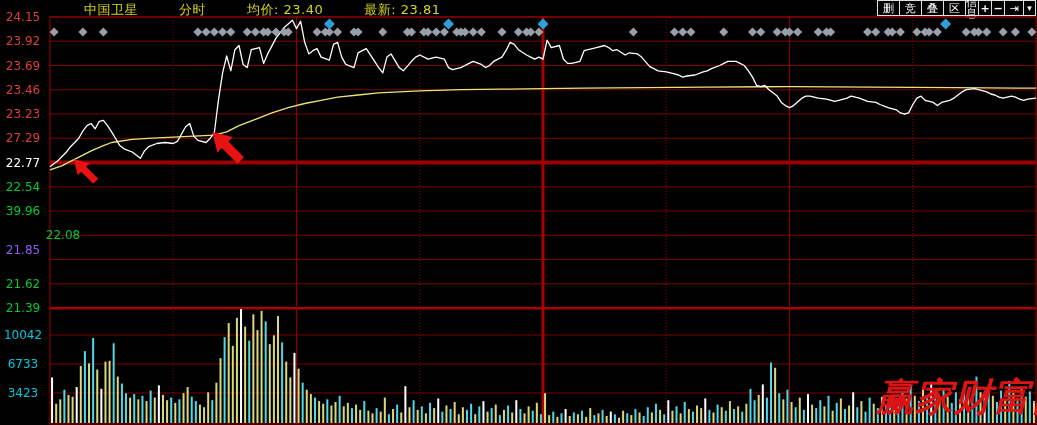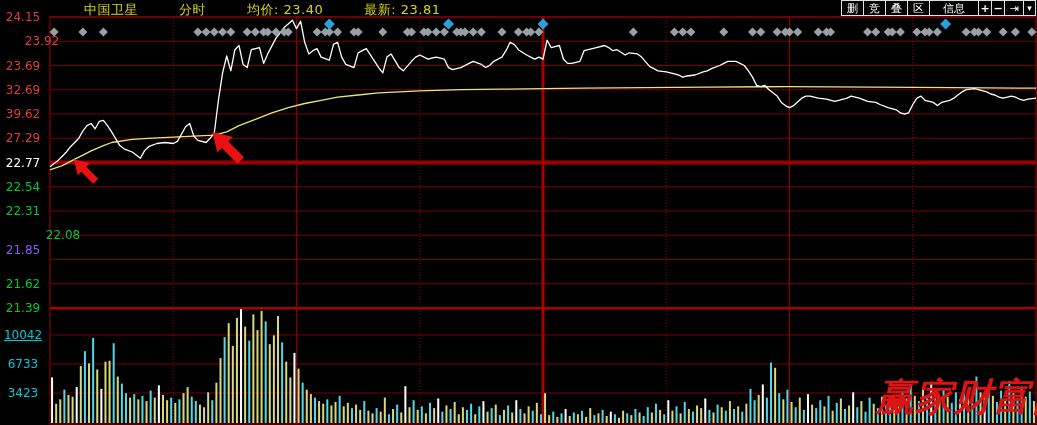--- a/index.html
+++ b/index.html
@@ -5,21 +5,21 @@
   html,body{margin:0;padding:0;background:#000;}
   #screen{position:relative;width:1037px;height:425px;background:#000;overflow:hidden;
           font-family:"DejaVu Sans",sans-serif;}
   #title{position:absolute;left:52px;top:1px;height:15px;font-size:13px;color:#d4d41c;
          white-space:nowrap;letter-spacing:0.5px;}
   #title span{margin-right:9px;margin-left:32px;}
   #toolbar{position:absolute;top:0;right:1px;height:16px;display:flex;}
   .tbtn{box-sizing:border-box;border:1px solid #e0e0e0;margin-left:-1px;background:#000;
         color:#fff;font-size:11px;display:flex;align-items:center;justify-content:center;
         height:16px;cursor:pointer;line-height:1;}
-  .tbtn.wide{width:50px;} .tbtn.ch{width:23px;}
+  .tbtn.wide{width:14px;} .tbtn.ch{width:23px;}
   .tbtn.ico{width:14px;font-weight:bold;} .tbtn.arr{width:20px;} .tbtn.dd{width:13px;font-size:9px;}
   #chart-labels div{position:absolute;font-size:12px;line-height:14px;}
   .plabel{left:0;width:46px;text-align:center;}
   #watermark{position:absolute;left:876px;top:372px;font-size:38px;font-weight:bold;
              font-style:italic;color:#dc1414;font-family:"DejaVu Serif",serif;
              letter-spacing:1px;white-space:nowrap;}
   svg{position:absolute;left:0;top:0;}
 </style>
 </head>
 <body>
@@ -384,31 +384,31 @@
       <g transform="translate(73.82833333333333,159.3369565217389) rotate(45) scale(1)">
         <path d="M0,0 L14,-8.5 L14,-3.5 L31,-3.5 L31,3.5 L14,3.5 L14,8.5 Z" fill="#e81212"></path>
       </g>
       <g transform="translate(212.27916666666667,131.92391304347825) rotate(45) scale(1.3)">
         <path d="M0,0 L14,-8.5 L14,-3.5 L31,-3.5 L31,3.5 L14,3.5 L14,8.5 Z" fill="#e81212"></path>
       </g>
     </svg>
 
   <div id="chart-labels">
       <div class="plabel" style="top: 10px; color: rgb(226, 59, 59);">24.15</div>
-      <div class="plabel" style="top: 34.25px; color: rgb(226, 59, 59); padding-left: 19px;">23.92</div>
+      <div class="plabel" style="top: 34.25px; color: rgb(226, 59, 59);">23.92</div>
       <div class="plabel" style="top: 58.5px; color: rgb(226, 59, 59);">23.69</div>
-      <div class="plabel" style="top: 82.75px; color: rgb(226, 59, 59);">32.69</div>
-      <div class="plabel" style="top: 107px; color: rgb(226, 59, 59);">39.62</div>
+      <div class="plabel" style="top: 82.75px; color: rgb(226, 59, 59);">23.46</div>
+      <div class="plabel" style="top: 107px; color: rgb(226, 59, 59);">23.23</div>
       <div class="plabel" style="top: 131.25px; color: rgb(226, 59, 59);">27.29</div>
       <div class="plabel" style="top: 155.5px; color: rgb(255, 255, 255);">22.77</div>
       <div class="plabel" style="top: 179.75px; color: rgb(0, 204, 51);">22.54</div>
-      <div class="plabel" style="top: 204px; color: rgb(0, 204, 51);">22.31</div>
+      <div class="plabel" style="top: 204px; color: rgb(0, 204, 51);">39.96</div>
       <div class="plabel" style="top: 228.25px; color: rgb(0, 204, 51); padding-left: 40px;">22.08</div>
       <div class="plabel" style="top: 243px; color: #8b5cf6;">21.85</div>
       <div class="plabel" style="top: 276.75px; color: rgb(0, 204, 51);">21.62</div>
       <div class="plabel" style="top: 301px; color: rgb(0, 204, 51);">21.39</div>
-      <div class="plabel" style="top: 328px; color: rgb(0, 200, 220); text-decoration: underline;">10042</div>
+      <div class="plabel" style="top: 328px; color: rgb(0, 200, 220);">10042</div>
       <div class="plabel" style="top: 356.997px; color: rgb(0, 200, 220);">6733</div>
       <div class="plabel" style="top: 386.004px; color: rgb(0, 200, 220);">3423</div>
     </div>
 
   <div id="watermark">赢家财富网</div>
 </div>
 
 </body></html>

